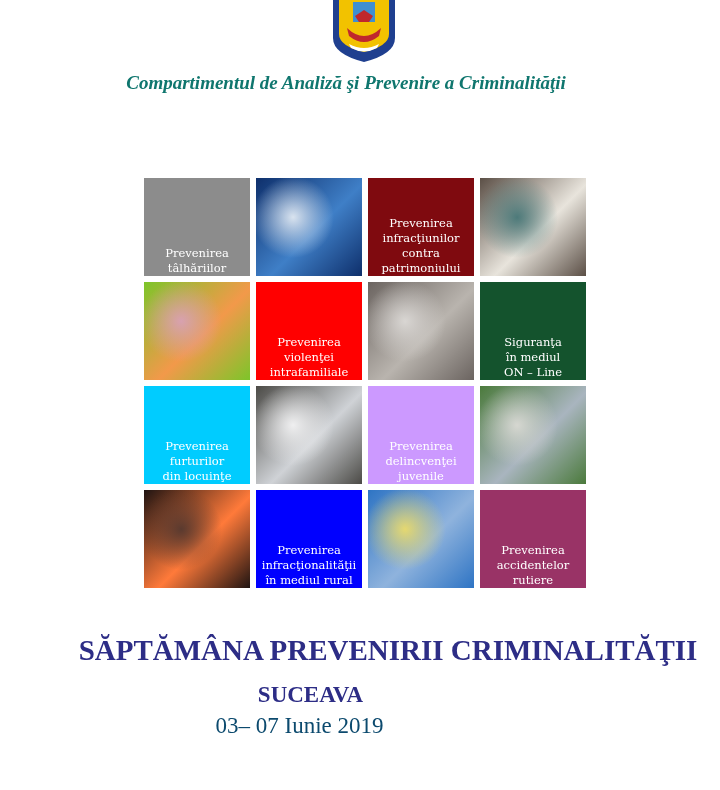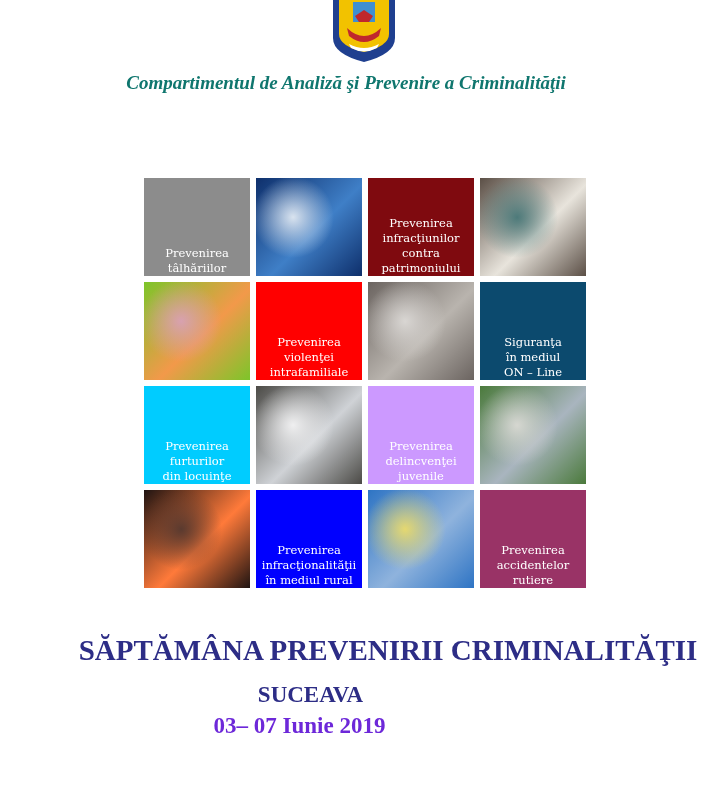--- a/index.html
+++ b/index.html
@@ -5,21 +5,21 @@
   html, body { margin:0; padding:0; background:#ffffff; }
   body { width:720px; height:790px; position:relative; overflow:hidden; font-family:"Liberation Serif", serif; }
   .crest { position:absolute; left:329px; top:0; width:70px; height:62px; }
   .dept { position:absolute; left:0; width:692px; top:72px; text-align:center; color:#0f766e; font-style:italic; font-weight:bold; font-size:19px; font-family:"Liberation Serif", serif; }
   .grid { position:absolute; left:144px; top:178px; display:grid; grid-template-columns:repeat(4,106px); grid-template-rows:repeat(4,98px); column-gap:6px; row-gap:6px; }
   .tile { position:relative; display:flex; align-items:flex-end; justify-content:center; text-align:center; color:#ffffff; font-family:"DejaVu Serif", serif; font-size:11.5px; line-height:15px; overflow:hidden; }
   .tile .lbl { white-space:pre-line; padding:0 4px; }
   .photo { background:#444; }
   .title { position:absolute; left:0; width:720px; top:634px; text-align:center; color:#2d2d86; font-weight:bold; font-size:29px; font-family:"Liberation Serif", serif; letter-spacing:0px;padding-left:28px; }
   .city { position:absolute; left:0; width:621px; top:682px; text-align:center; color:#2d2d86; font-weight:bold; font-size:23px; font-family:"Liberation Serif", serif; }
-  .dates { position:absolute; left:0; width:599px; top:713px; text-align:center; color:#6d28d9; font-weight:bold; font-size:23px; font-family:"Liberation Serif", serif; }
+  .dates { position:absolute; left:0; width:599px; top:713px; text-align:center; color:#0c4a6e; font-weight:normal; font-size:23px; font-family:"Liberation Serif", serif; }
   svg { display:block; }
 </style>
 </head>
 <body>
 
 <div class="crest">
   <svg width="70" height="62" viewBox="0 0 70 62">
     <path d="M4 0 L66 0 L66 38 Q66 54 35 62 Q4 54 4 38 Z" fill="#1f3f8f"></path>
     <path d="M10 0 L60 0 L60 34 Q60 46 35 52 Q10 46 10 34 Z" fill="#f2c200"></path>
     <rect x="24" y="2" width="22" height="20" fill="#3f8fd0"></rect>
@@ -45,21 +45,21 @@
     </div>
   <div class="tile photo" title="person climbing through window" style="background: radial-gradient(circle at 35% 40%, rgb(77, 122, 122) 0%, transparent 45%), linear-gradient(135deg, rgb(91, 79, 70) 0%, rgb(232, 228, 220) 55%, rgb(91, 79, 70) 100%);"></div>
 
   <div class="tile photo" title="people holding puzzle pieces" style="background: radial-gradient(circle at 35% 40%, rgb(216, 161, 176) 0%, transparent 45%), linear-gradient(135deg, rgb(125, 197, 42) 0%, rgb(242, 153, 74) 55%, rgb(125, 197, 42) 100%);"></div>
   <div class="tile" style="background: rgb(255, 0, 0);">
       <span class="lbl">Prevenirea
 violenţei
 intrafamiliale</span>
     </div>
   <div class="tile photo" title="street march with banners" style="background: radial-gradient(circle at 35% 40%, rgb(217, 214, 211) 0%, transparent 45%), linear-gradient(135deg, rgb(107, 100, 96) 0%, rgb(185, 180, 174) 55%, rgb(107, 100, 96) 100%);"></div>
-  <div class="tile" style="background: #0c4a6e;">
+  <div class="tile" style="background: #14532d;">
       <span class="lbl">Siguranţa
 în mediul
 ON – Line</span>
     </div>
 
   <div class="tile" style="background: rgb(0, 204, 255);">
       <span class="lbl">Prevenirea
 furturilor
 din locuinţe</span>
     </div>

